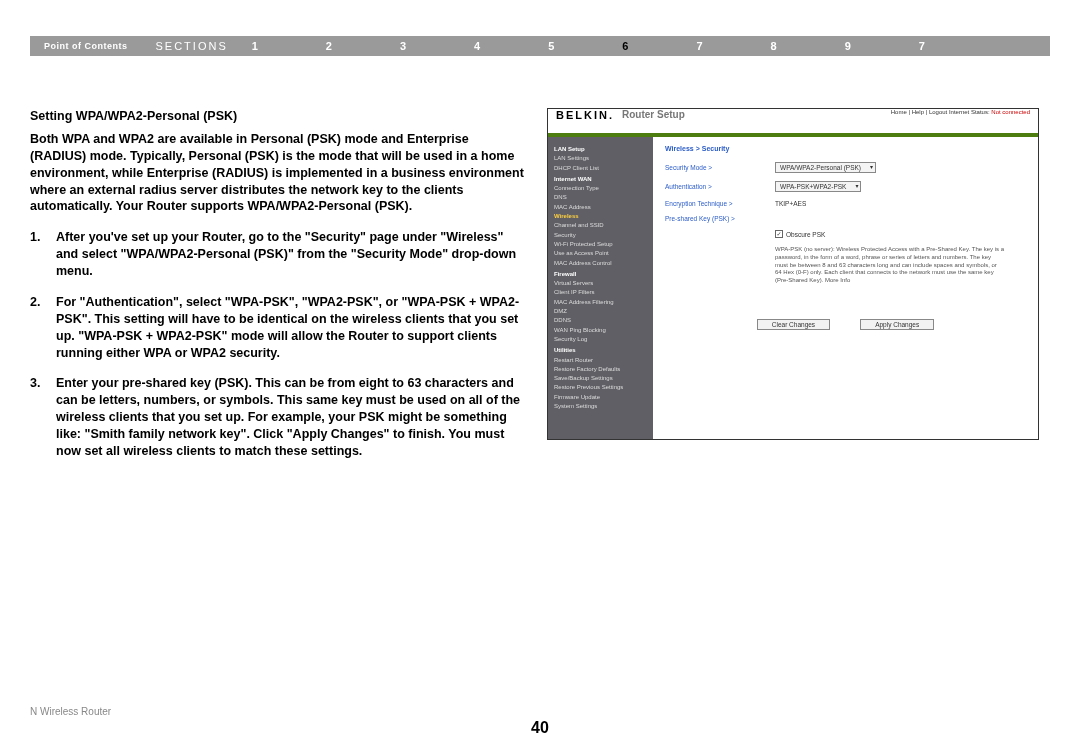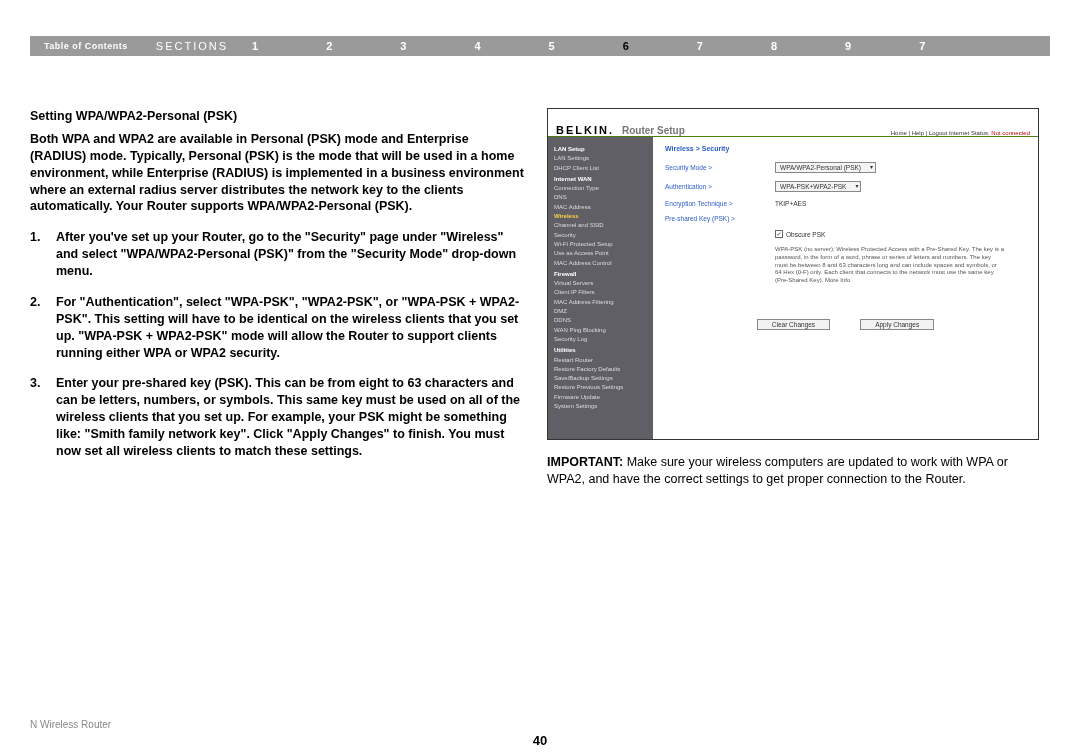--- a/index.html
+++ b/index.html
@@ -79,23 +79,23 @@
     background: #fff;
     width: 492px;
     height: 332px;
     display: flex;
     flex-direction: column;
     font-size: 7px;
   }
   .router-header {
     height: 28px;
     display: flex;
-    align-items: flex-end;
+    align-items: flex-start;
     padding: 0 8px;
-    border-bottom: 1px solid #4d7c0f;
+    border-bottom: 4px solid #4d7c0f;
   }
   .router-logo {
     font-weight: bold;
     font-size: 11px;
     letter-spacing: 2px;
     color: #000;
   }
   .router-logo .dot { letter-spacing: 0; }
   .router-title-small {
     font-size: 10px;
@@ -202,46 +202,46 @@
   }
   .important-box {
     font-size: 12.5px;
     line-height: 1.35;
     margin-top: 14px;
     width: 492px;
   }
   .important-box .label { font-weight: bold; }
   .footer {
     position: absolute;
-    bottom: 26px;
+    bottom: 39px;
     left: 30px;
     right: 30px;
     display: flex;
     justify-content: space-between;
     align-items: center;
     font-size: 10px;
     color: #888;
   }
   .page-number {
     position: absolute;
     left: 50%;
     transform: translateX(-50%);
     color: #000;
     font-weight: bold;
-    font-size: 13px;
+    font-size: 16px;
     margin-top: 32px;
   }
 </style>
 </head>
 <body>
 
 <div class="page">
 
   <div class="section-bar">
-    <span class="toc">Table of Contents</span>
+    <span class="toc">Point of Contents</span>
     <span class="sections-label">SECTIONS</span>
     <div class="nums" id="section-nums">
         <span class="num">1</span>
         <span class="num">2</span>
         <span class="num">3</span>
         <span class="num">4</span>
         <span class="num">5</span>
         <span class="num current">6</span>
         <span class="num">7</span>
         <span class="num">8</span>
@@ -335,23 +335,20 @@
             <div class="finetext">WPA-PSK (no server): Wireless Protected Access with a Pre-Shared Key. The key is a password, in the form of a word, phrase or series of letters and numbers. The key must be between 8 and 63 characters long and can include spaces and symbols, or 64 Hex (0-F) only. Each client that connects to the network must use the same key (Pre-Shared Key). More Info</div>
 
             <div class="router-buttons">
               <span class="router-btn">Clear Changes</span>
               <span class="router-btn">Apply Changes</span>
             </div>
           </div>
         </div>
       </div>
 
-      <div class="important-box">
-        <span class="label">IMPORTANT:</span><span> Make sure your wireless computers are updated to work with WPA or WPA2, and have the correct settings to get proper connection to the Router.</span>
-      </div>
     </div>
   </div>
 </div>
 
 <div class="footer">
   <span>N Wireless Router</span>
   <span class="page-number">40</span>
   <span></span>
 </div>
 

